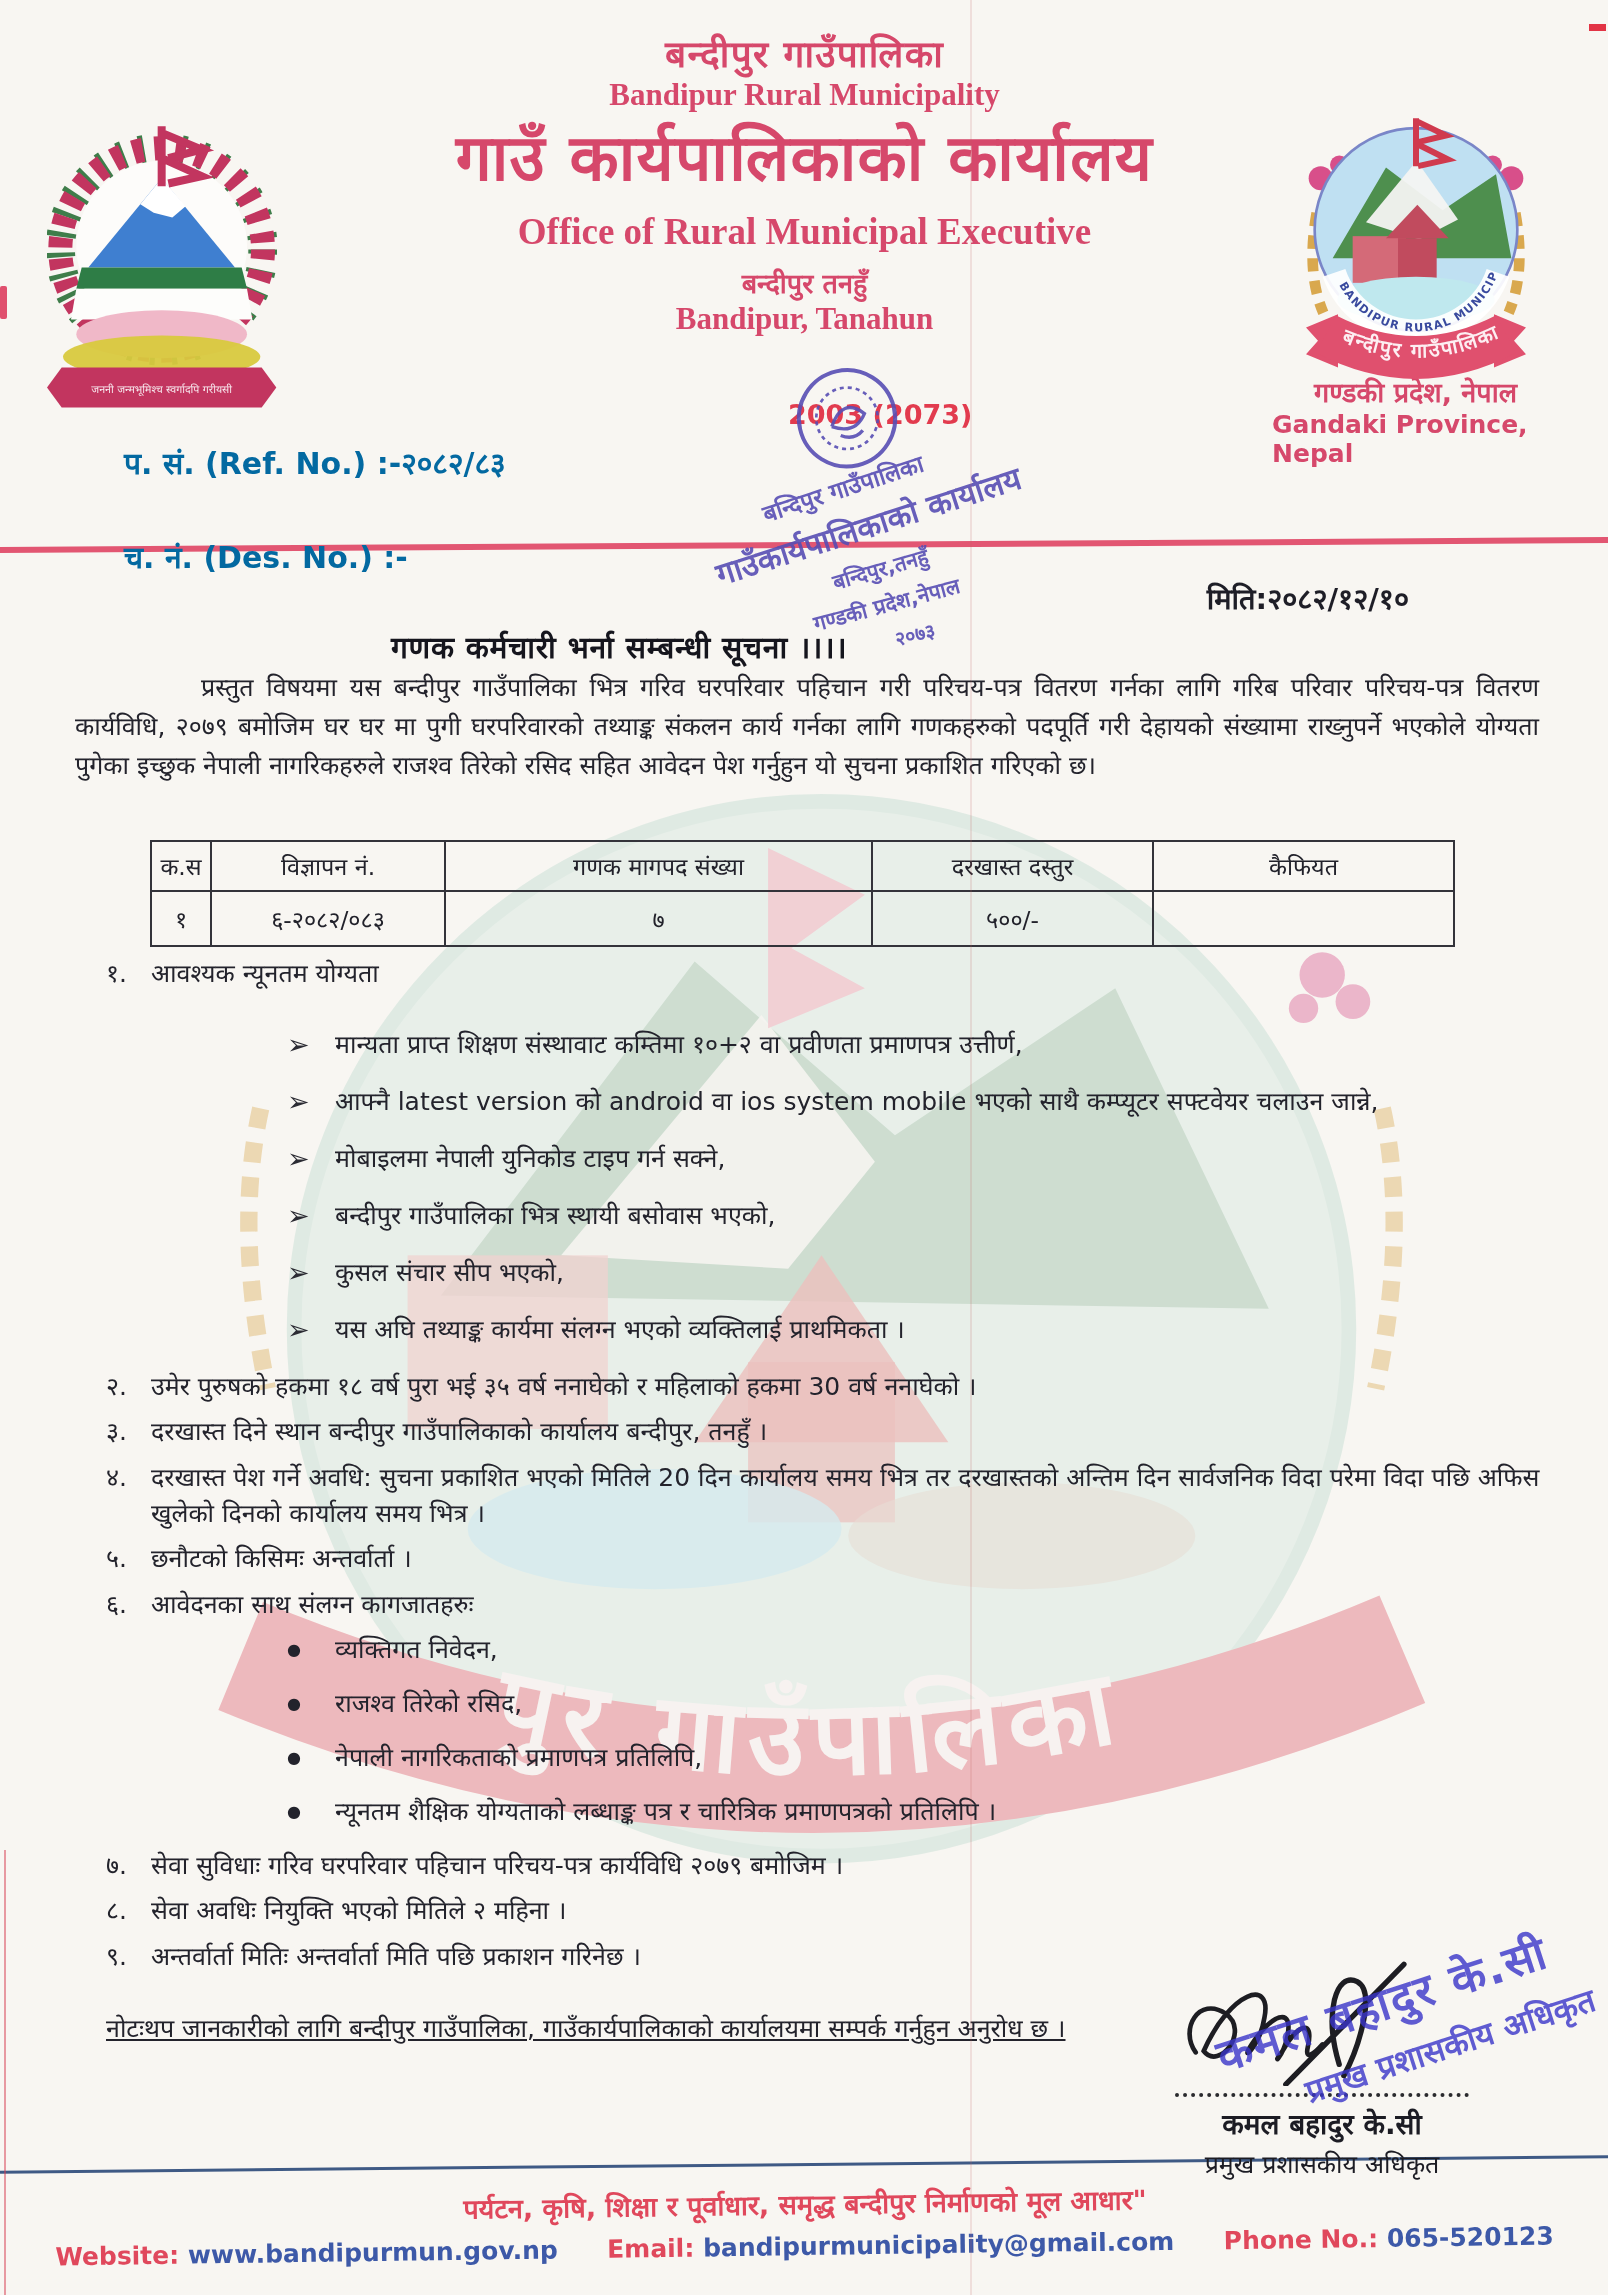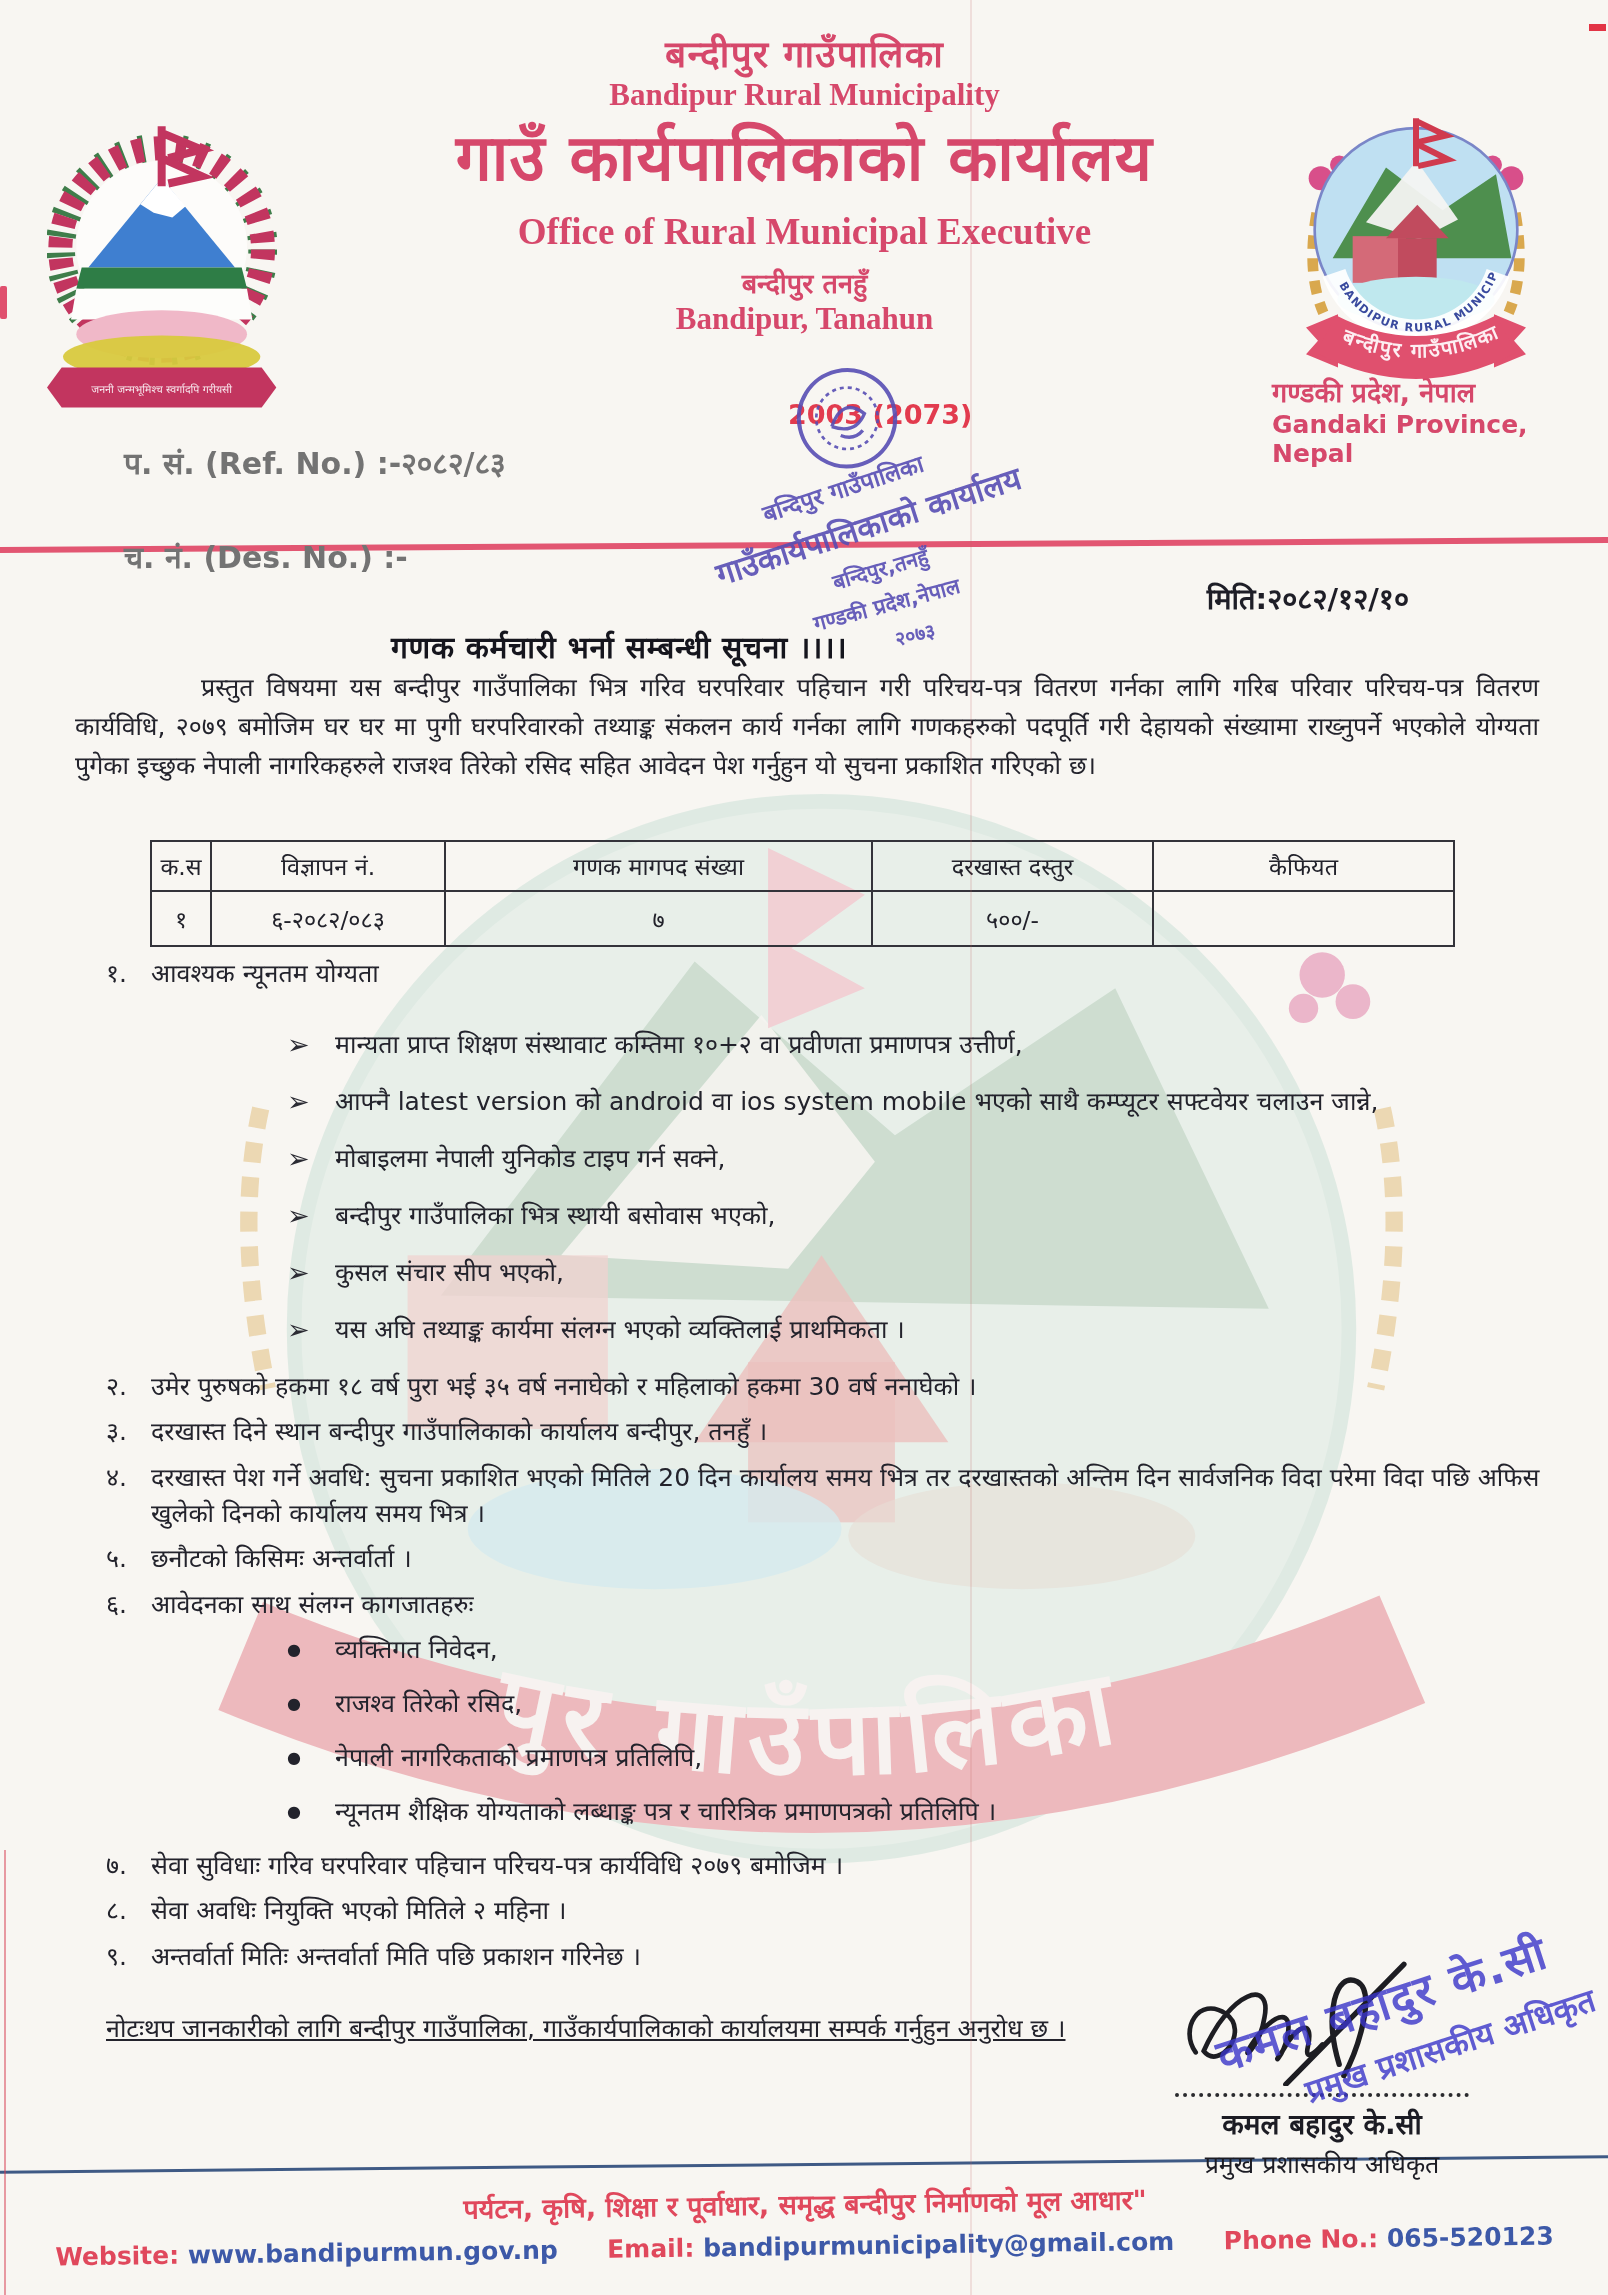--- a/index.html
+++ b/index.html
@@ -1,34 +1,34 @@
 <!DOCTYPE html>
 <html style="font-size:10.7px"><head>
 <meta charset="utf-8">
 <style>
   html,body{margin:0;padding:0;background:#8a8a8a;}
   #page{position:relative;width:1609px;height:2295px;background:#f8f6f2;
         font-family:"DejaVu Sans",sans-serif;color:#26262e;overflow:hidden;}
   .abs{position:absolute;}
   .ctr{left:50%;transform:translateX(-50%);white-space:nowrap;text-align:center;}
   .brand{color:#d6486b;}
-  .refred{color:#737373;text-align:right;}
+  .refred{color:#0369a1;text-align:right;}
   .serif{font-family:"Liberation Serif",serif;}
   .b{font-weight:bold;}
 
   
   .h-np1{top:27px;font-size:37px;letter-spacing:1.3px;}
   .h-en1{top:77px;font-size:31px;}
   .h-np2{top:112px;font-size:64px;letter-spacing:1.3px;}
   .h-en2{top:210px;font-size:37px;}
   .h-np3{top:264px;font-size:27px;}
   .h-en3{top:301px;font-size:31px;}
   .estd{left:788px;top:399px;font-size:27px;color:#e23b4e;font-weight:bold;z-index:3;}
 
-  .prov-np{left:1272px;top:373px;width:287px;text-align:left;font-size:27px;font-weight:bold;}
+  .prov-np{left:1272px;top:373px;width:287px;text-align:center;font-size:27px;font-weight:bold;}
   .prov-en{left:1272px;top:410px;width:287px;text-align:left;font-size:25px;font-weight:bold;}
 
   .refline{left:124px;font-size:30px;font-weight:bold;z-index:2;}
   .r1{top:442px;}
   .r2{top:516px;margin-top:20px;}
 
   .pinkline{left:0;top:542px;width:1609px;height:6px;background:#e25672;transform:rotate(-0.35deg);z-index:1;}
 
   .dateline{right:200px;top:578px;font-size:29px;font-weight:bold;color:#1e1e27;z-index:2;}
   .title{left:391px;top:626px;font-size:30px;font-weight:bold;color:#15151d;letter-spacing:0.7px;z-index:2;}

